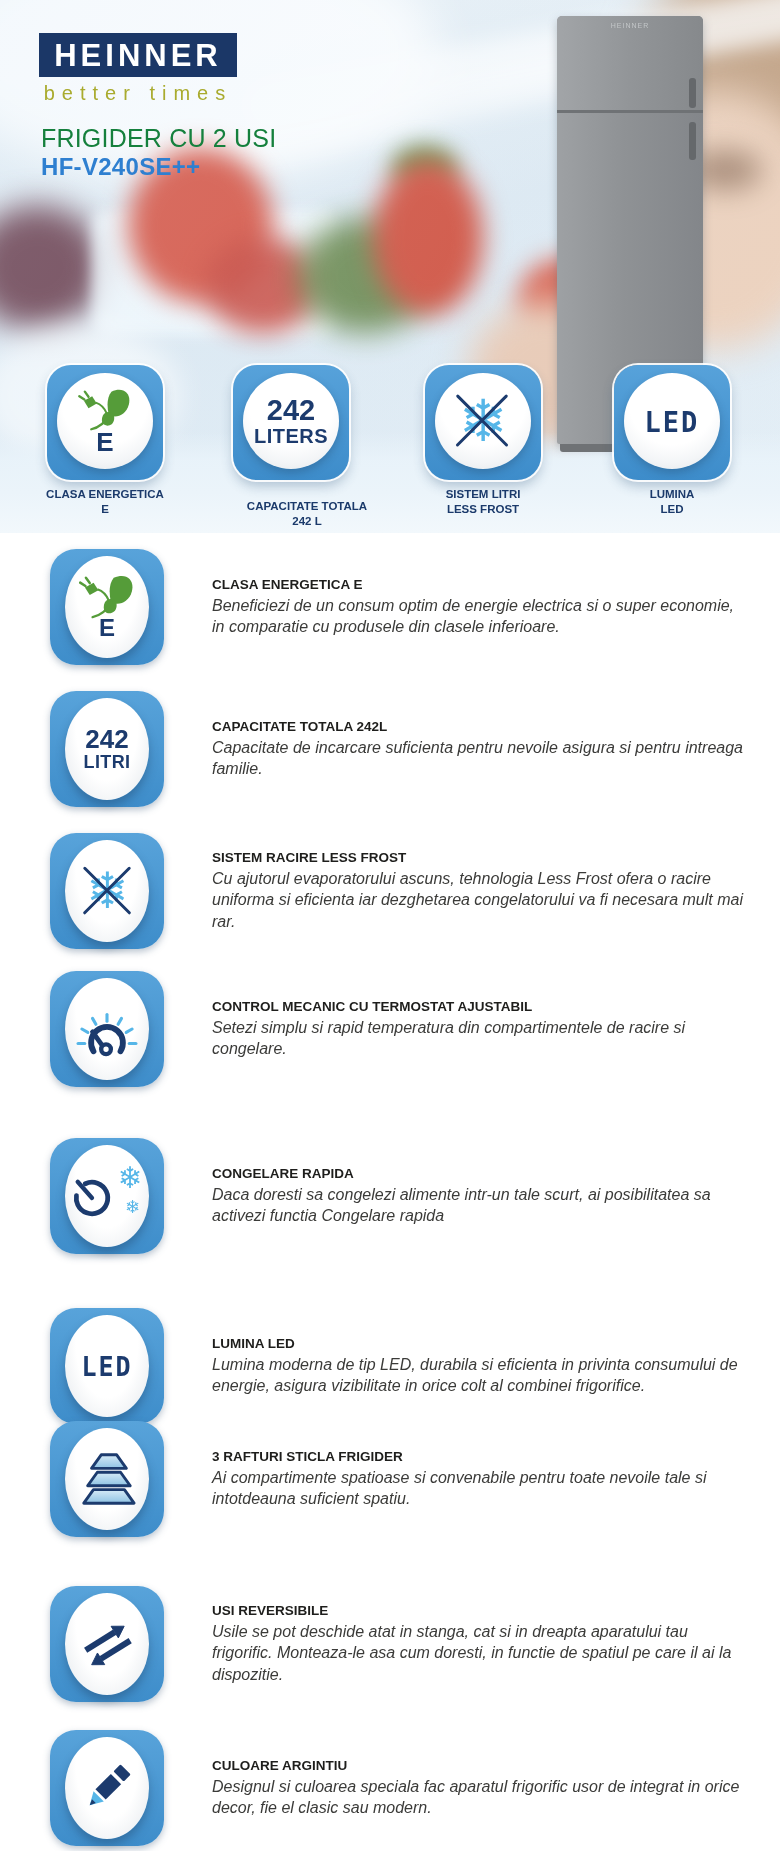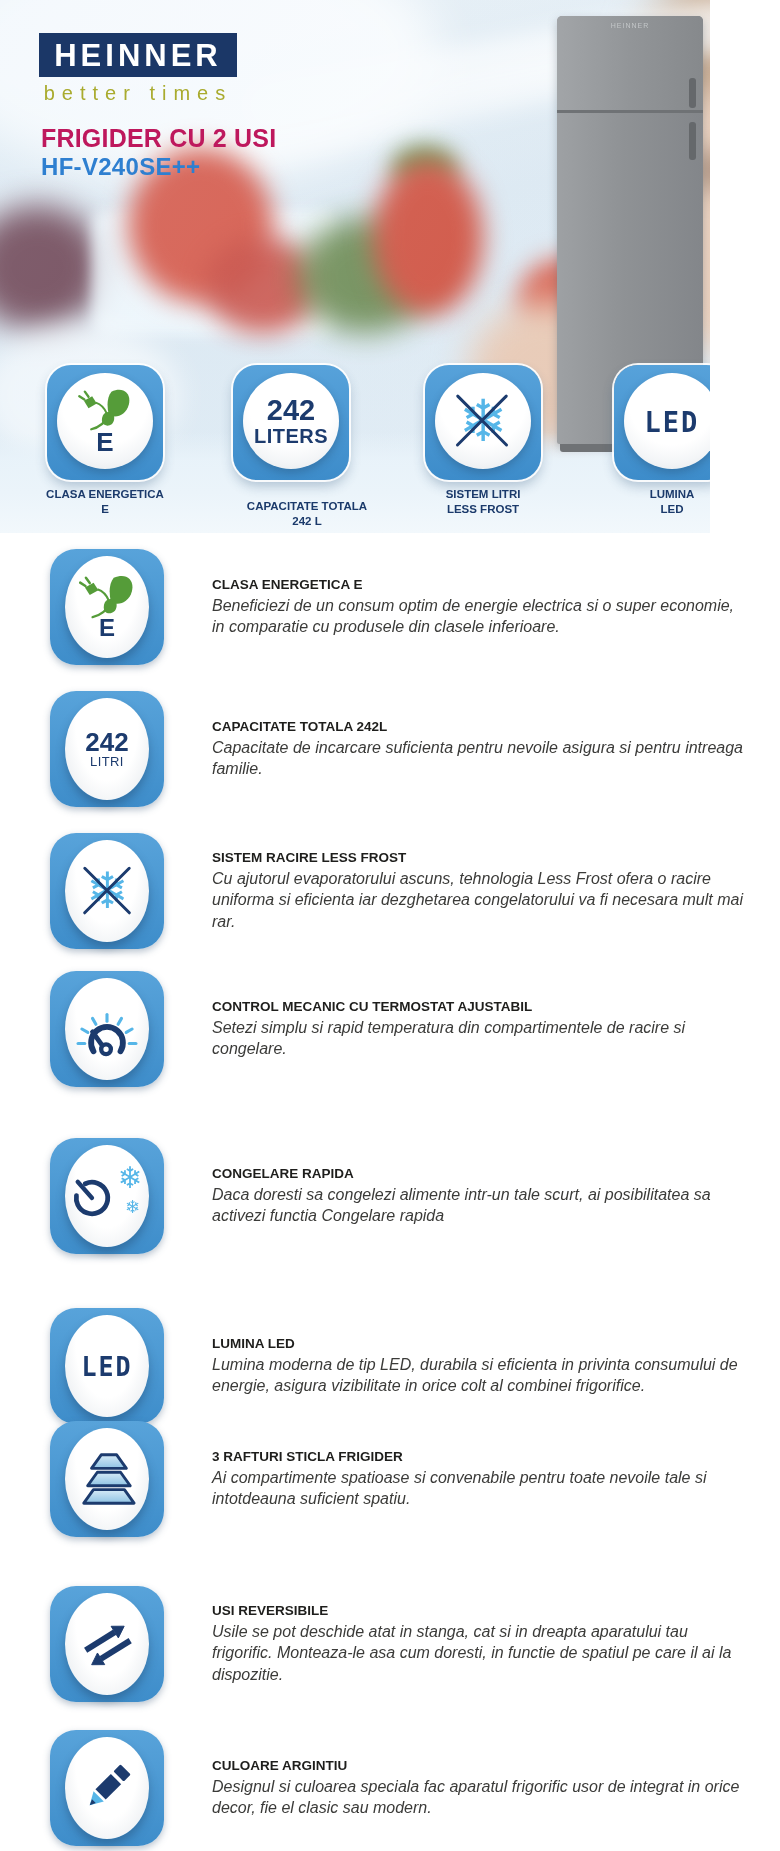--- a/index.html
+++ b/index.html
@@ -3,21 +3,21 @@
 <meta charset="utf-8">
 <style>
   * { box-sizing: border-box; }
   html,body { margin:0; padding:0; background:#fff; }
   .page {
     position:relative; width:780px; height:1851px; overflow:hidden;
     background:#fff; font-family:"Liberation Sans", sans-serif;
   }
 
   
-  .hero { position:absolute; left:0; top:0; width:710px; height:533px; overflow:hidden; }
+  .hero { position:absolute; left:0; top:0; width:780px; height:533px; overflow:hidden; }
   .hero-bg { position:absolute; inset:0; background:linear-gradient(165deg,#eef4f8 0%,#dde9f2 45%,#e3eef6 100%); }
   .blob { position:absolute; border-radius:50%; }
   .bl-topleft   { left:-60px; top:-70px; width:500px; height:250px; background:rgba(255,255,255,.92); filter:blur(22px); }
   .bl-streak1   { left:240px; top:30px;  width:620px; height:52px;  background:rgba(255,255,255,.75); filter:blur(10px); transform:rotate(-10deg); border-radius:30px; }
   .bl-streak2   { left:140px; top:96px;  width:520px; height:38px;  background:rgba(255,255,255,.6);  filter:blur(10px); transform:rotate(-12deg); border-radius:30px; }
   .bl-hair      { left:640px; top:-50px; width:230px; height:270px; background:#c2a183; filter:blur(22px); }
   .bl-face      { left:600px; top:90px;  width:230px; height:260px; background:#ecd0bb; filter:blur(18px); }
   .bl-brow      { left:688px; top:150px; width:74px;  height:40px;  background:#8a6a55; filter:blur(14px); opacity:.7; }
   .bl-plum      { left:-30px; top:205px; width:135px; height:125px; background:#6a3b4a; filter:blur(16px); }
   .bl-straw1    { left:128px; top:148px; width:145px; height:155px; background:#d8503e; filter:blur(13px); }
@@ -32,21 +32,21 @@
   .hero-shelf { position:absolute; left:0; top:432px; width:780px; height:101px; z-index:1;
     background:linear-gradient(180deg, rgba(233,243,250,0) 0%, rgba(233,243,250,.92) 28%, #ebf4fa 60%, #f2f8fc 100%); }
   .hero-tint { position:absolute; inset:0; background:linear-gradient(120deg, rgba(210,230,245,.22), rgba(255,255,255,.05)); }
 
   
   .logo-box { position:absolute; left:39px; top:33px; width:198px; height:44px; background:#1b3767;
     display:flex; align-items:center; justify-content:center; z-index:5; }
   .logo-text { color:#fff; font-weight:bold; font-size:31px; letter-spacing:4px; line-height:1; }
   .tagline { position:absolute; left:39px; top:82px; width:198px; text-align:center; z-index:5;
     color:#a9ab2e; font-size:20px; letter-spacing:7px; }
-  .product-title { position:absolute; left:41px; top:124px; z-index:5; color:#be185d; font-size:25px; font-weight:bold; letter-spacing:.2px; }
+  .product-title { position:absolute; left:41px; top:124px; z-index:5; color:#15803d; font-size:25px; font-weight:normal; letter-spacing:.2px; }
   .product-model { position:absolute; left:41px; top:153px; z-index:5; color:#2e7fd0; font-size:24px; font-weight:bold; letter-spacing:.3px; }
 
   
   .fridge { position:absolute; left:557px; top:16px; width:146px; height:436px; z-index:2; }
   .fridge-body { position:absolute; inset:0 0 8px 0; border-radius:5px 5px 2px 2px;
     background:linear-gradient(90deg,#9ea1a4 0%,#8f9295 45%,#83868a 100%);
     box-shadow:0 4px 10px rgba(80,95,110,.35); }
   .freezer-door { position:absolute; left:0; top:0; width:100%; height:97px; border-radius:5px 5px 0 0;
     background:linear-gradient(90deg,#a2a5a8 0%,#929598 50%,#86898c 100%);
     border-bottom:3px solid #6f7275; }
@@ -97,21 +97,21 @@
     box-shadow:0 3px 7px rgba(60,90,120,.35); }
   .tile-oval { position:absolute; left:15px; top:7px; width:84px; height:102px; border-radius:50%;
     background:radial-gradient(ellipse at 50% 28%, #ffffff 52%, #f2f4f6 74%, #d9dde0 100%);
     box-shadow:0 6px 10px rgba(25,55,90,.35);
     display:flex; flex-direction:column; align-items:center; justify-content:center; }
   .feature-text { margin-left:48px; width:533px; }
   .feature-text h3 { margin:0 0 3px 0; font-size:13.5px; color:#1e1e1c; font-weight:bold; }
   .feature-text p  { margin:0; font-size:16px; line-height:1.34; color:#3b3b39;font-style:italic; }
   .t-letter { font-size:24px; font-weight:bold; color:#1c3b6e; line-height:1; margin-top:-4px; }
   .t-value { font-size:26px; font-weight:bold; color:#1c3b6e; line-height:1; }
-  .t-unit  { font-size:13px; font-weight:normal; color:#1c3b6e; line-height:1.15; letter-spacing:.4px; }
+  .t-unit  { font-size:18px; font-weight:bold; color:#1c3b6e; line-height:1.15; letter-spacing:.4px; }
   .f1 { top:16px; } .f2 { top:158px; } .f3 { top:300px; } .f4 { top:438px; } .f5 { top:605px; }
   .f6 { top:775px; } .f7 { top:888px; } .f8 { top:1053px; } .f9 { top:1197px; }
 </style>
 </head>
 <body>
 
 <div class="page">
 
   <div class="hero">
     <div class="hero-bg">

